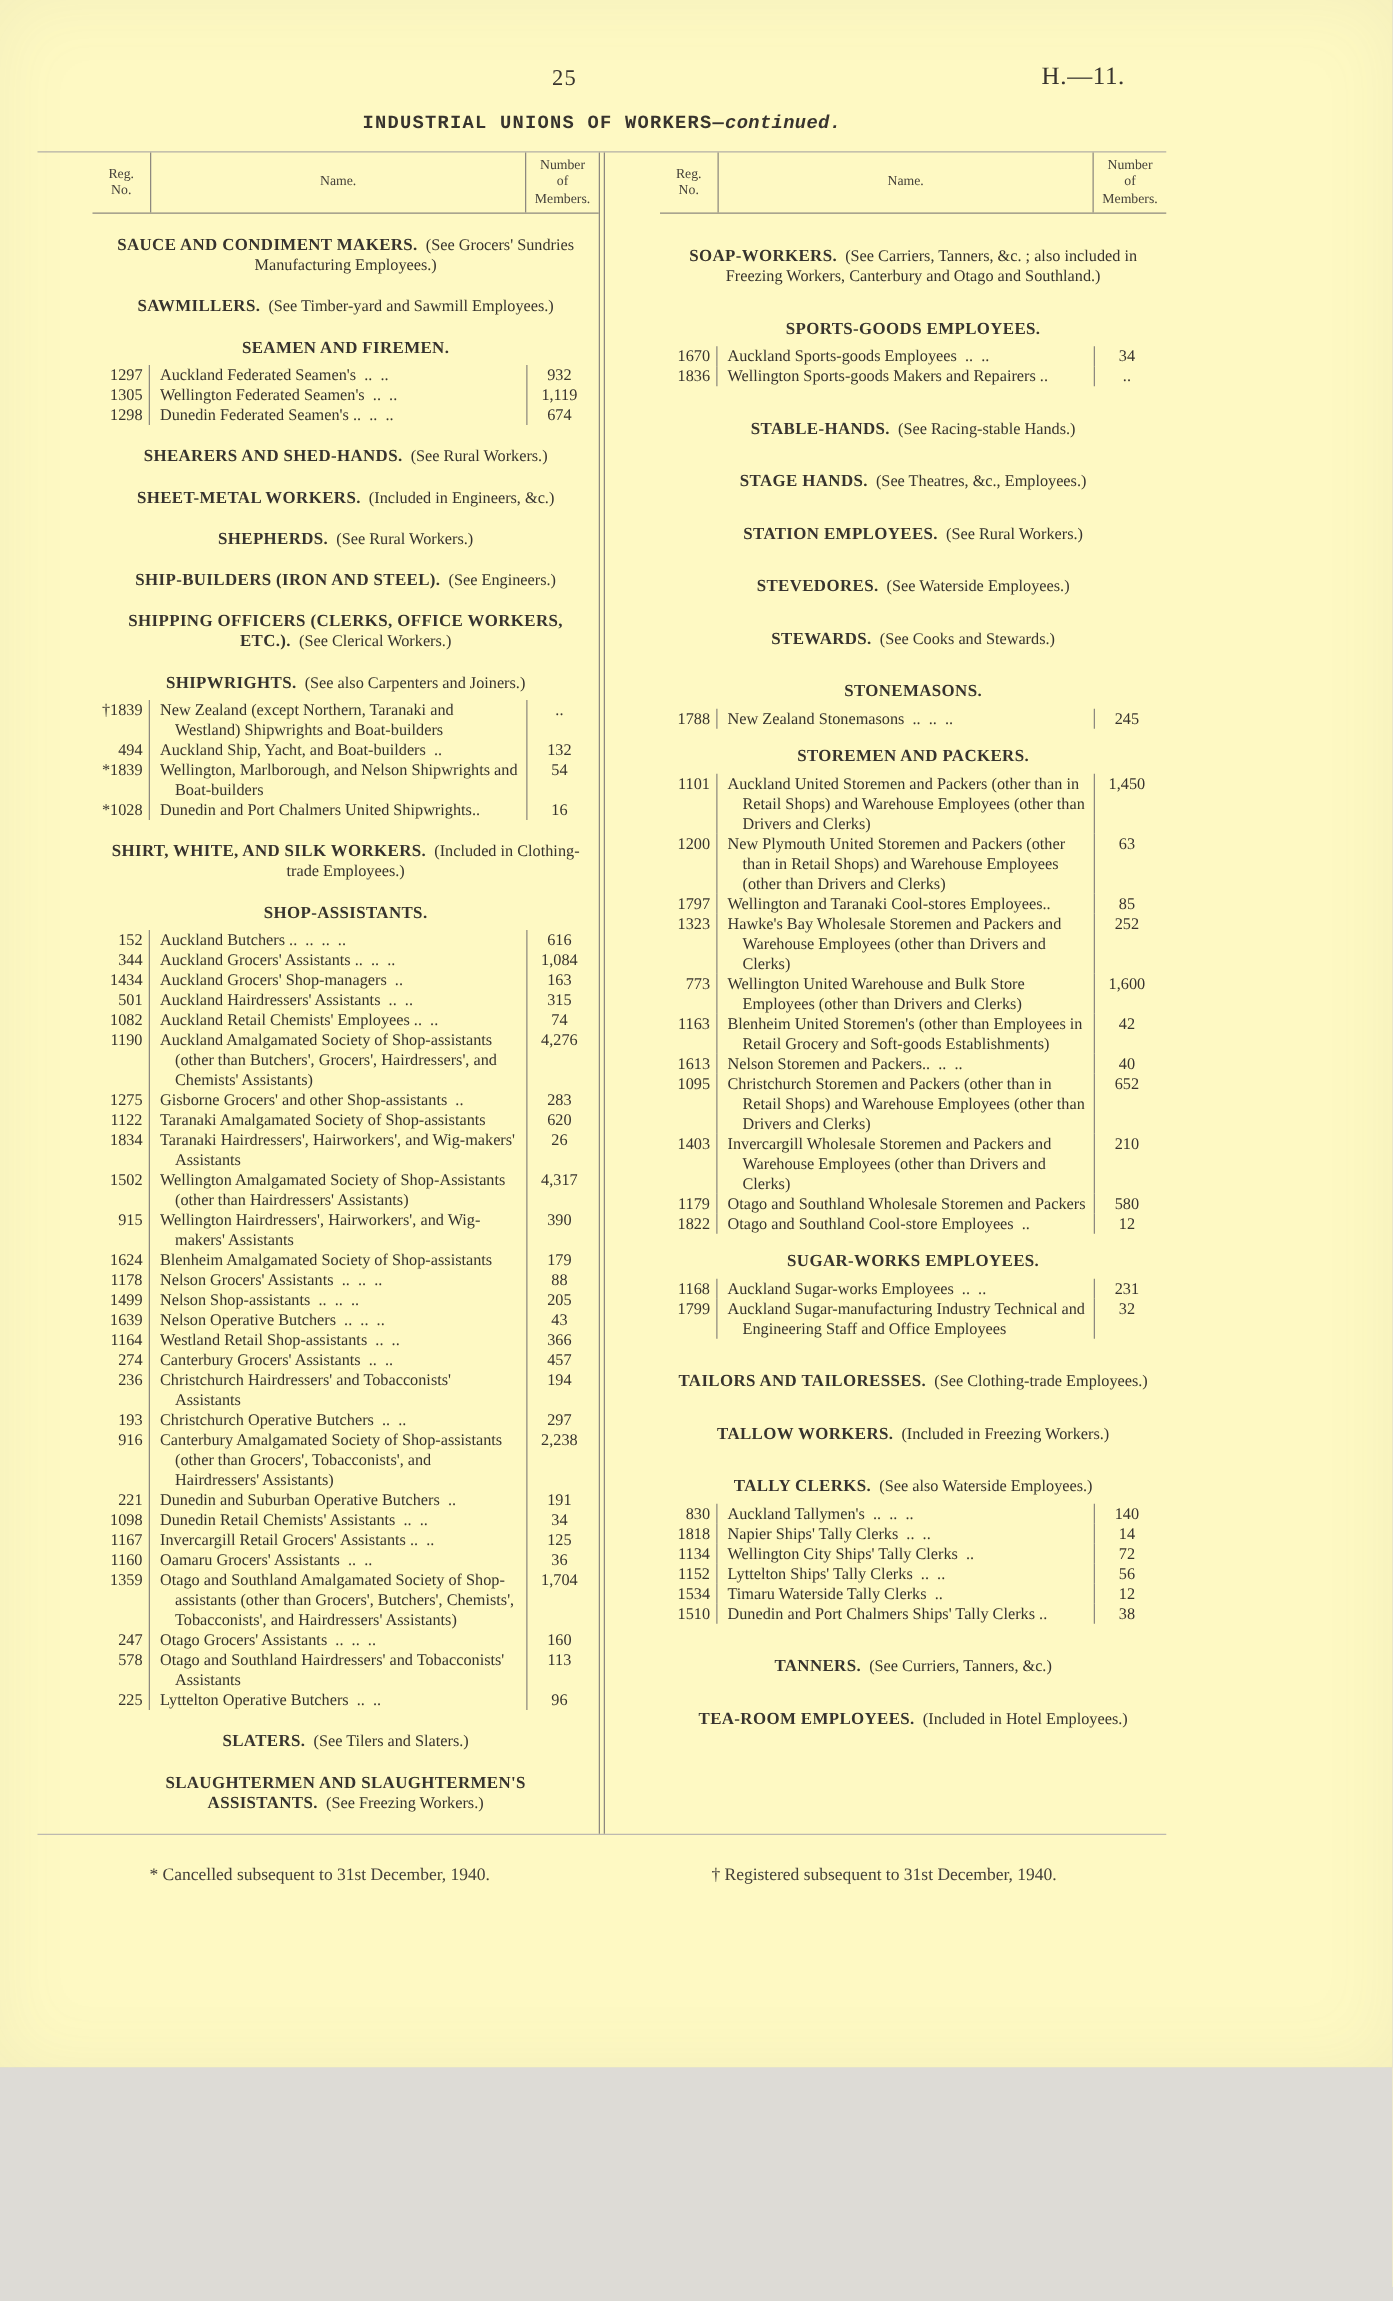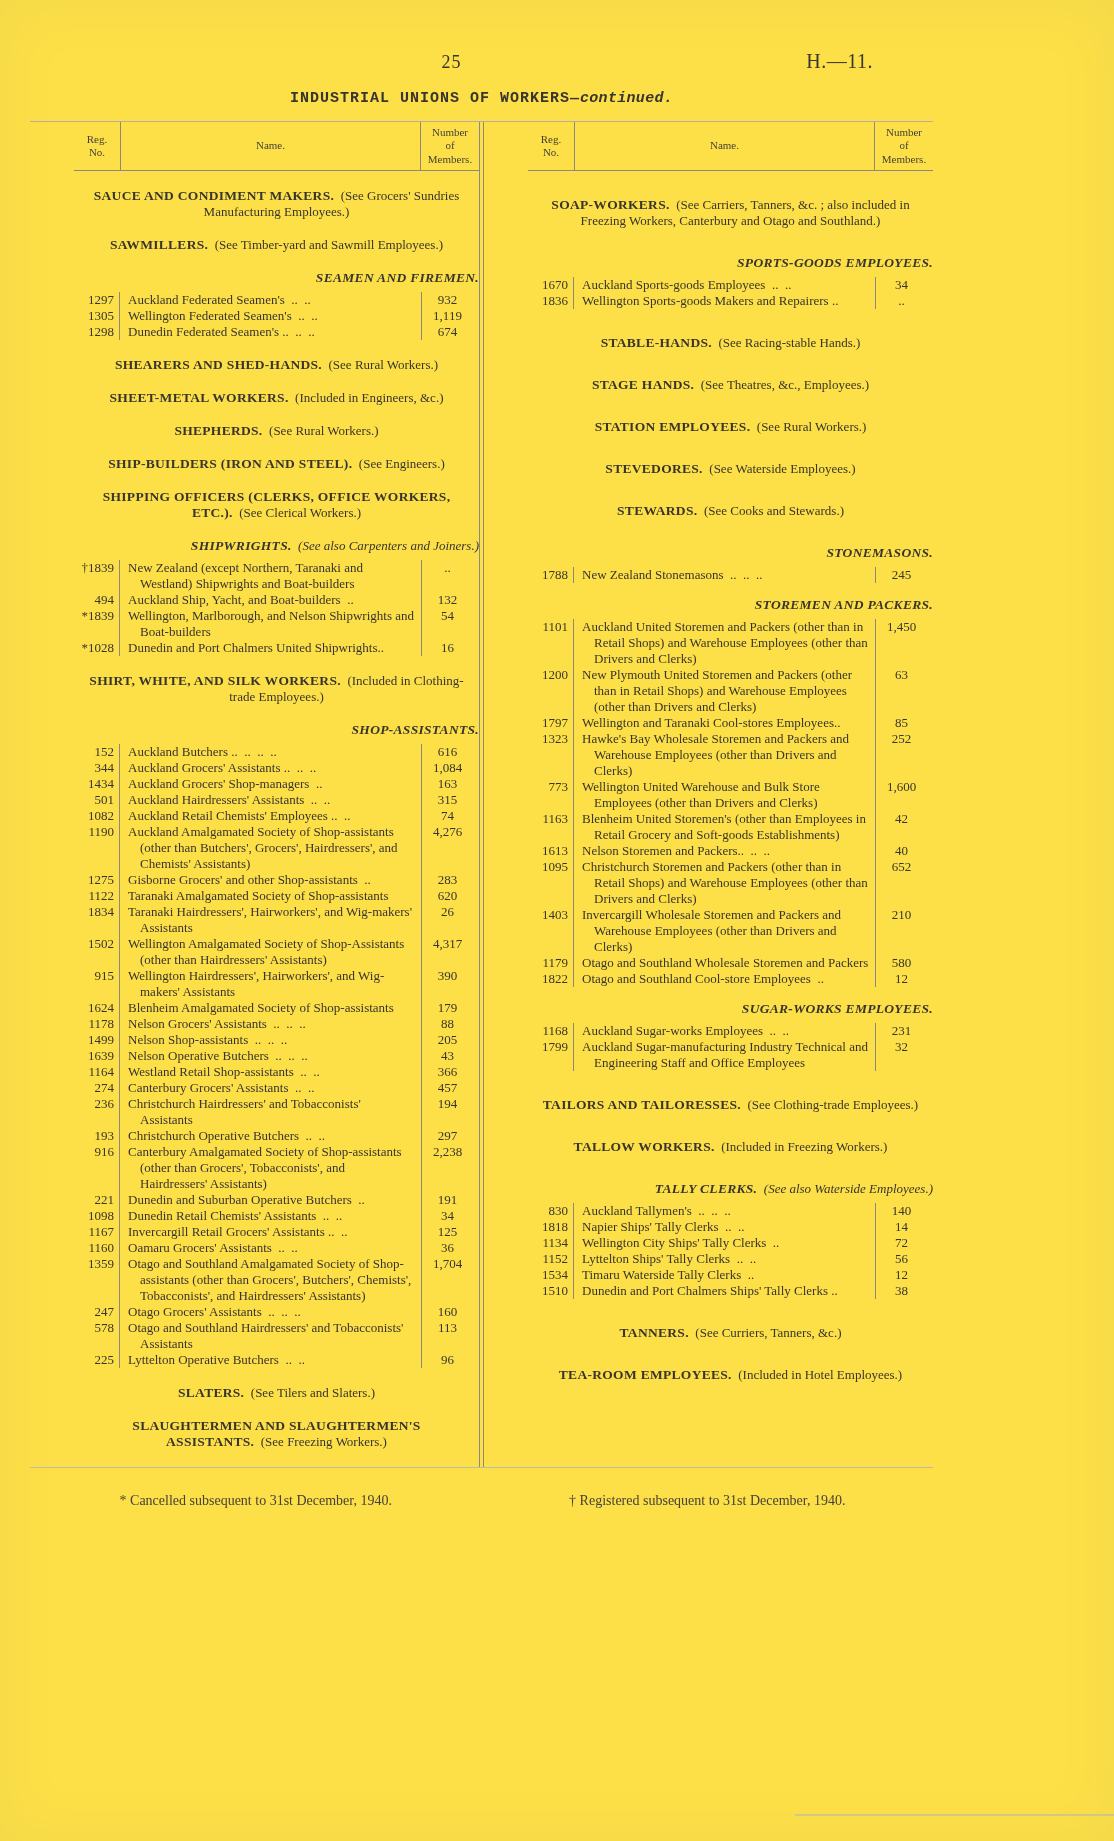--- a/index.html
+++ b/index.html
@@ -1,29 +1,29 @@
 <!DOCTYPE html>
 <html><head>
 <meta charset="utf-8">
 <style>
   html,body { margin:0; padding:0; background:#dddbd6; }
   .page {
     position:relative;
-    width:1114px; height:1841px;
-    background:#fde047;
+    width:1114px; height:1654px;
+    background:#fef9c3;
     font-family:"Liberation Serif","DejaVu Serif",serif;
     color:#38342e;
     overflow:hidden;
     box-shadow:inset 0 0 60px rgba(120,115,100,0.08);
   }
   .content { position:absolute; left:30px; top:52px; width:903px; }
 
   .page-head { position:relative; height:30px; }
   .page-num { position:absolute; left:0; right:60px; text-align:center; font-size:18px; letter-spacing:1px; }
-  .doc-ref { position:absolute; right:60px; top:-2px; font-size:20px; letter-spacing:0.5px; }
+  .doc-ref { position:absolute; right:33px; top:-2px; font-size:20px; letter-spacing:0.5px; }
 
   .doc-title { text-align:center; font-size:15px; font-weight:bold; letter-spacing:1px; margin:8px 0 14px;font-family:Liberation Mono, monospace; }
   .doc-title .cont { font-weight:bold; font-style:italic; letter-spacing:0.3px; }
 
   .table-area { display:flex; border-top:1px solid #b3afa6; border-bottom:1px solid #bdb9b0; }
   .half { flex:1; min-width:0;margin-left:44px; }
   .center-rule { width:3px; border-left:1px solid #8d897f; border-right:1px solid #8d897f; align-self:stretch; }
 
   .half-header { display:flex; height:48px; border-bottom:1px solid #8d897f; }
   .hc { display:flex; align-items:center; justify-content:center; text-align:center;
@@ -33,21 +33,21 @@
   .hc-mem { width:58px; border-left:1px solid #8d897f; }
 
   .col { font-size:13px; line-height:16px; }
 
   .section.xref { margin:17px 10px; text-align:center; }
   .half-right .section.xref { margin:26px 10px; }
   .section.table { margin:14px 0; }
 
   .sec-title-text { font-weight:bold; letter-spacing:0.3px; font-size:13.5px; }
   .sec-note { font-size:13px; }
-  .sec-heading { text-align:right; margin:2px 0 6px;font-style:italic; }
+  .sec-heading { text-align:center; margin:2px 0 6px; }
 
   .row { display:grid; grid-template-columns:46px 1fr 58px; }
   .cell-reg { text-align:right; padding:0 5px 0 0; border-right:1px solid #8d897f; }
   .cell-name { padding:0 6px 0 20px; text-indent:-12px; white-space:pre-wrap; }
   .cell-mem { text-align:center; padding:0 8px 0 2px; border-left:1px solid #8d897f; }
 
   .footnotes { display:flex; margin-top:25px; font-size:14px; color:#45413a; }
   .footnotes span { flex:1; text-align:center; }
 
   .scan-line { position:absolute; left:795px; top:1814px; width:319px; height:2px; background:#bcb9b2; opacity:0.65; }

